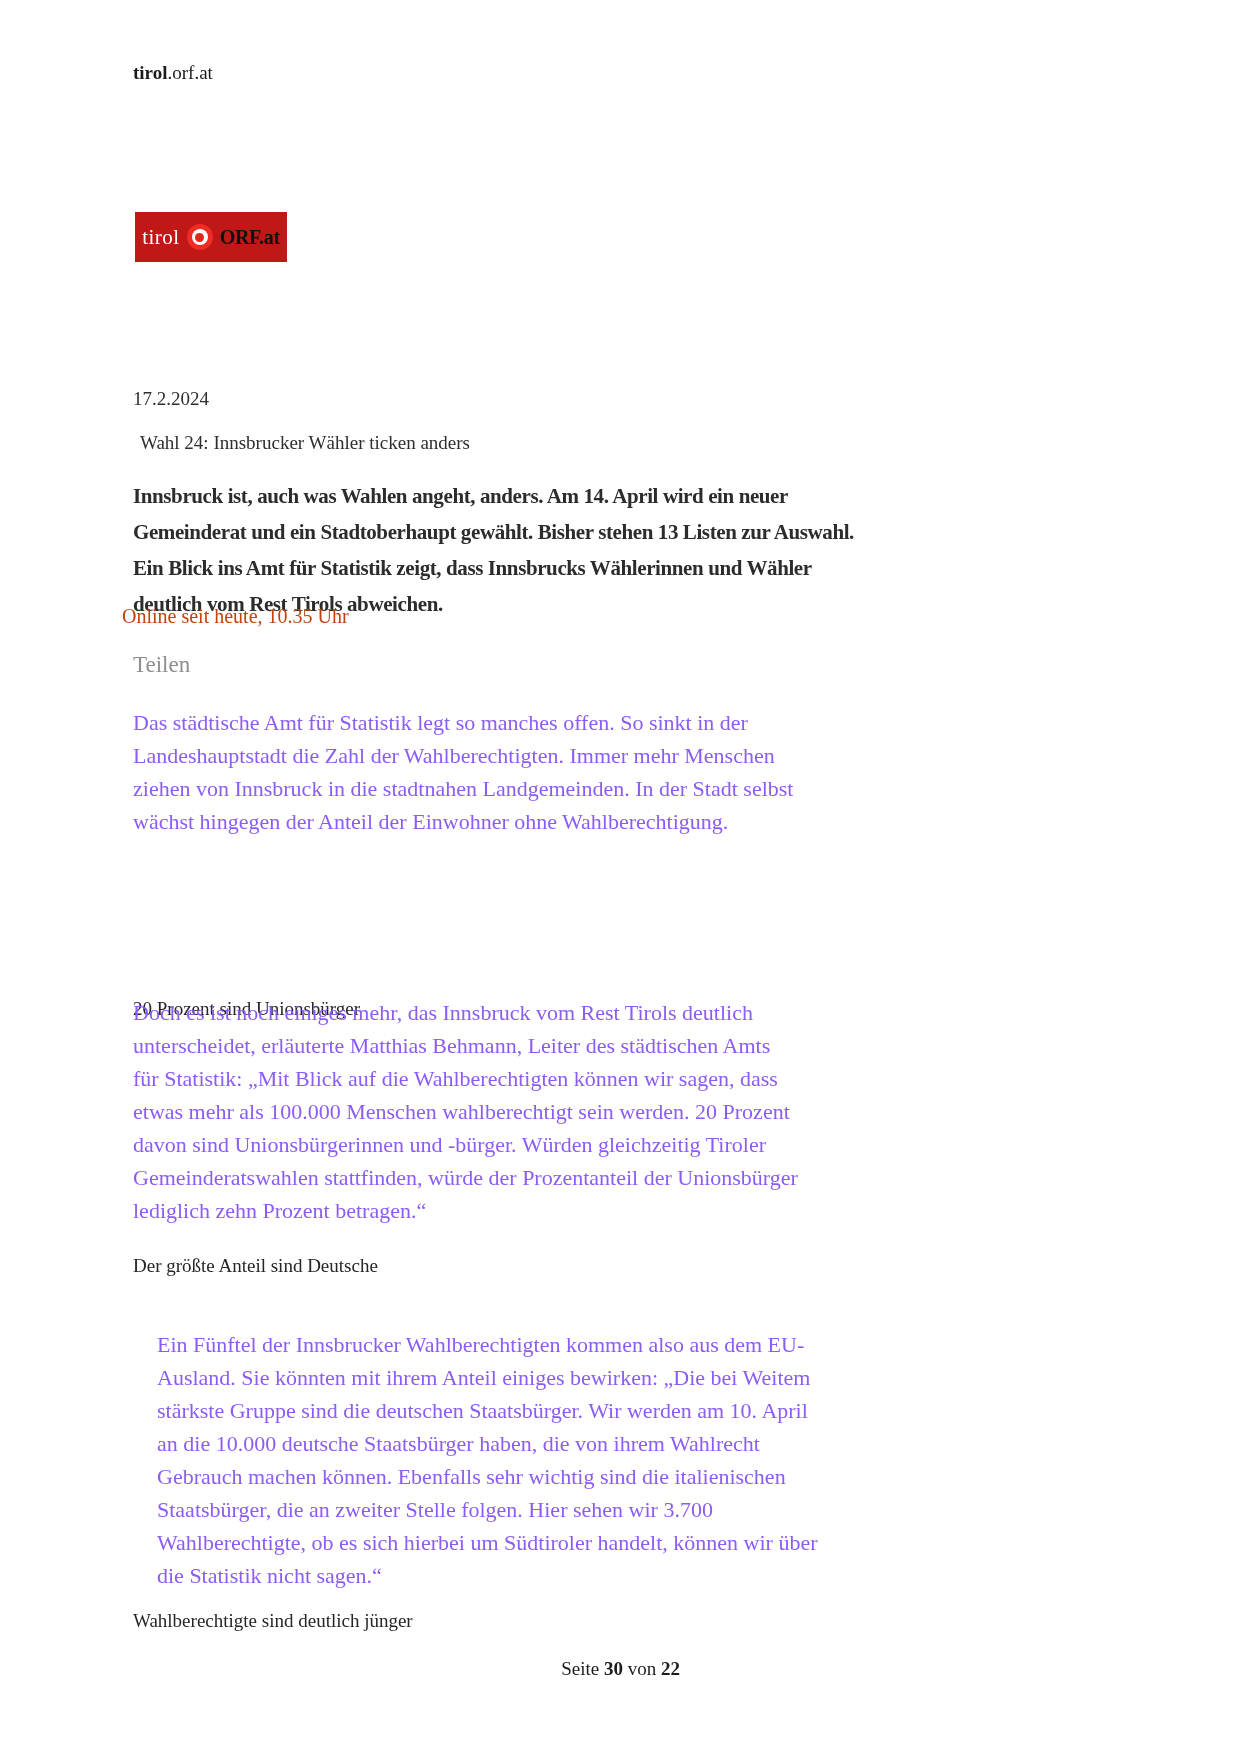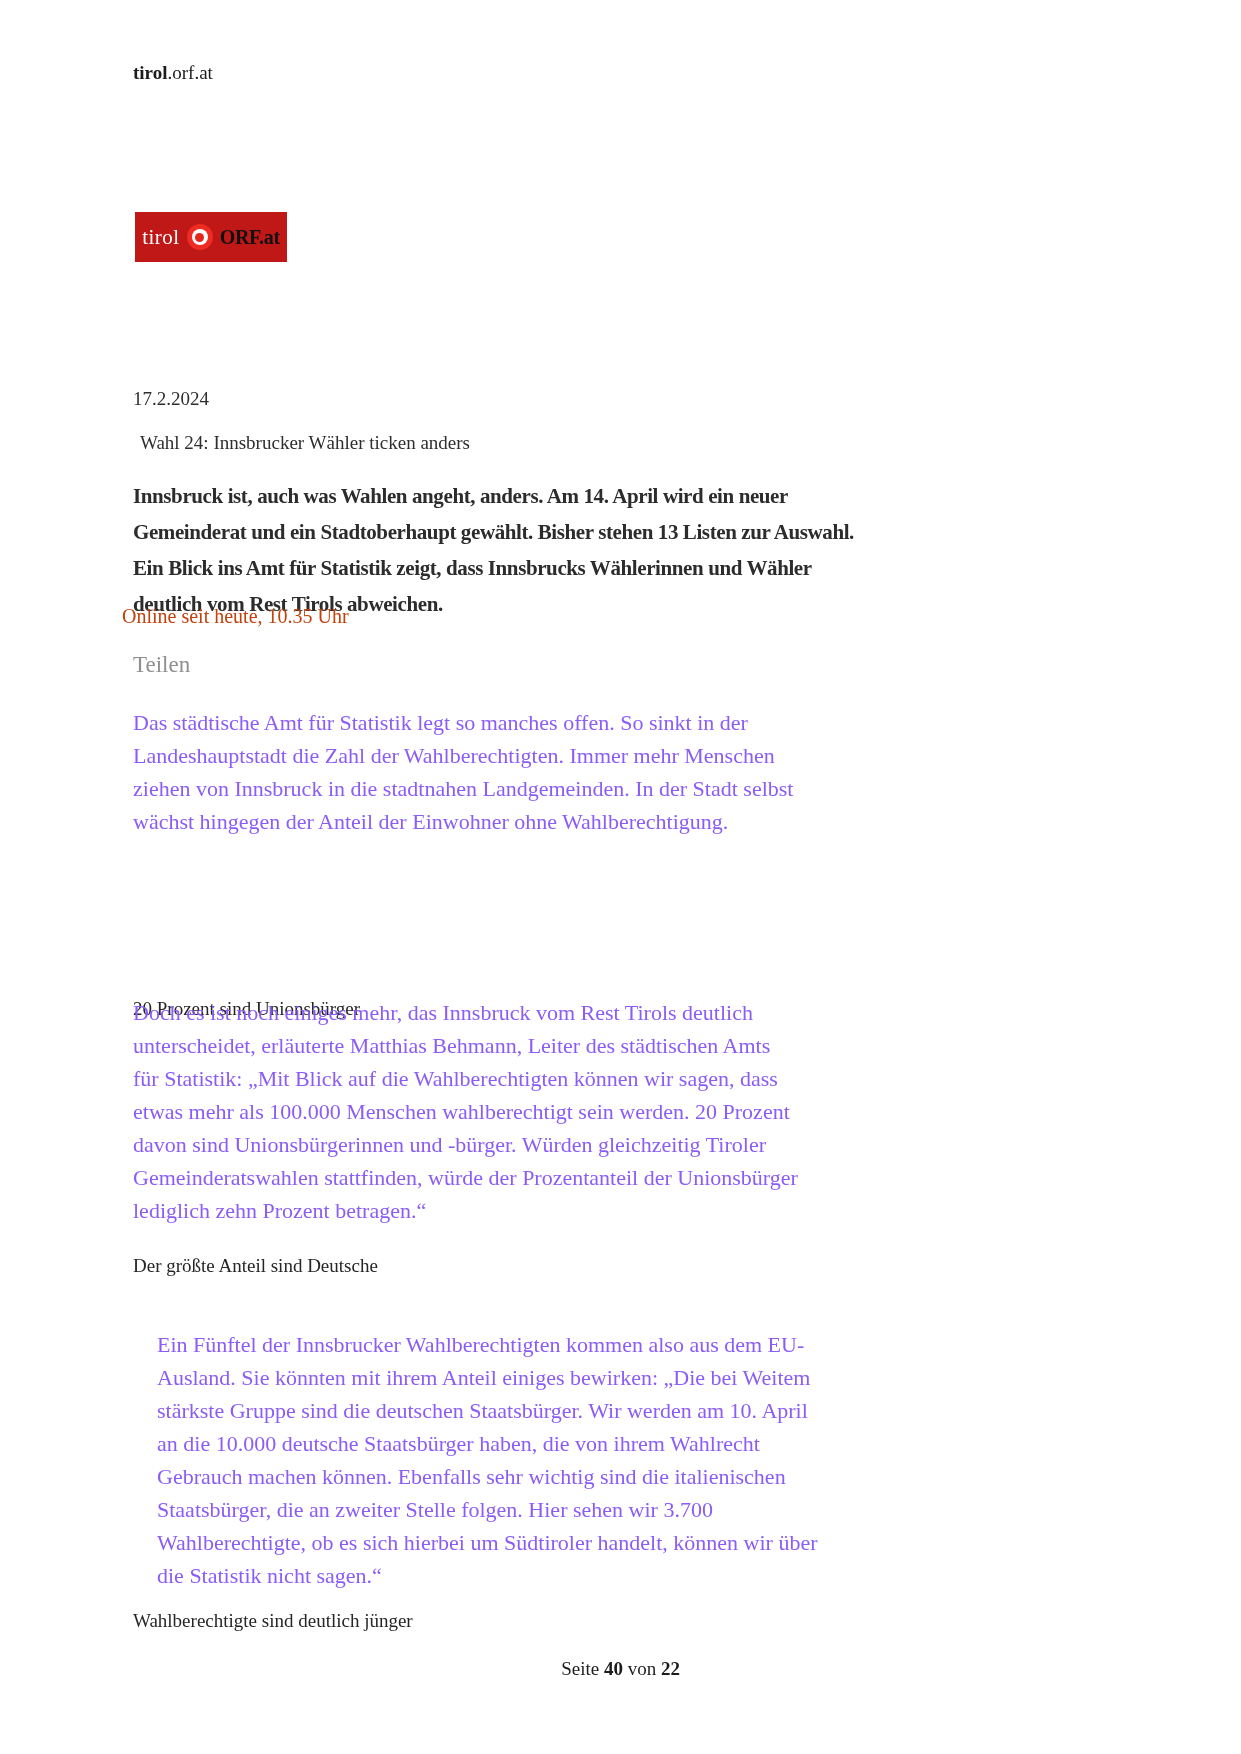--- a/index.html
+++ b/index.html
@@ -125,18 +125,18 @@
 an die 10.000 deutsche Staatsbürger haben, die von ihrem Wahlrecht
 Gebrauch machen können. Ebenfalls sehr wichtig sind die italienischen
 Staatsbürger, die an zweiter Stelle folgen. Hier sehen wir 3.700
 Wahlberechtigte, ob es sich hierbei um Südtiroler handelt, können wir über
 die Statistik nicht sagen.“</div>
 
   <div class="abs subhead h3">Wahlberechtigte sind deutlich jünger</div>
 
   <div class="abs footer">
     <span>Seite</span>
-    <b>40</b>
+    <b>30</b>
     <span>von</span>
     <b>22</b>
   </div>
 
 </div>
 
 </body></html>

